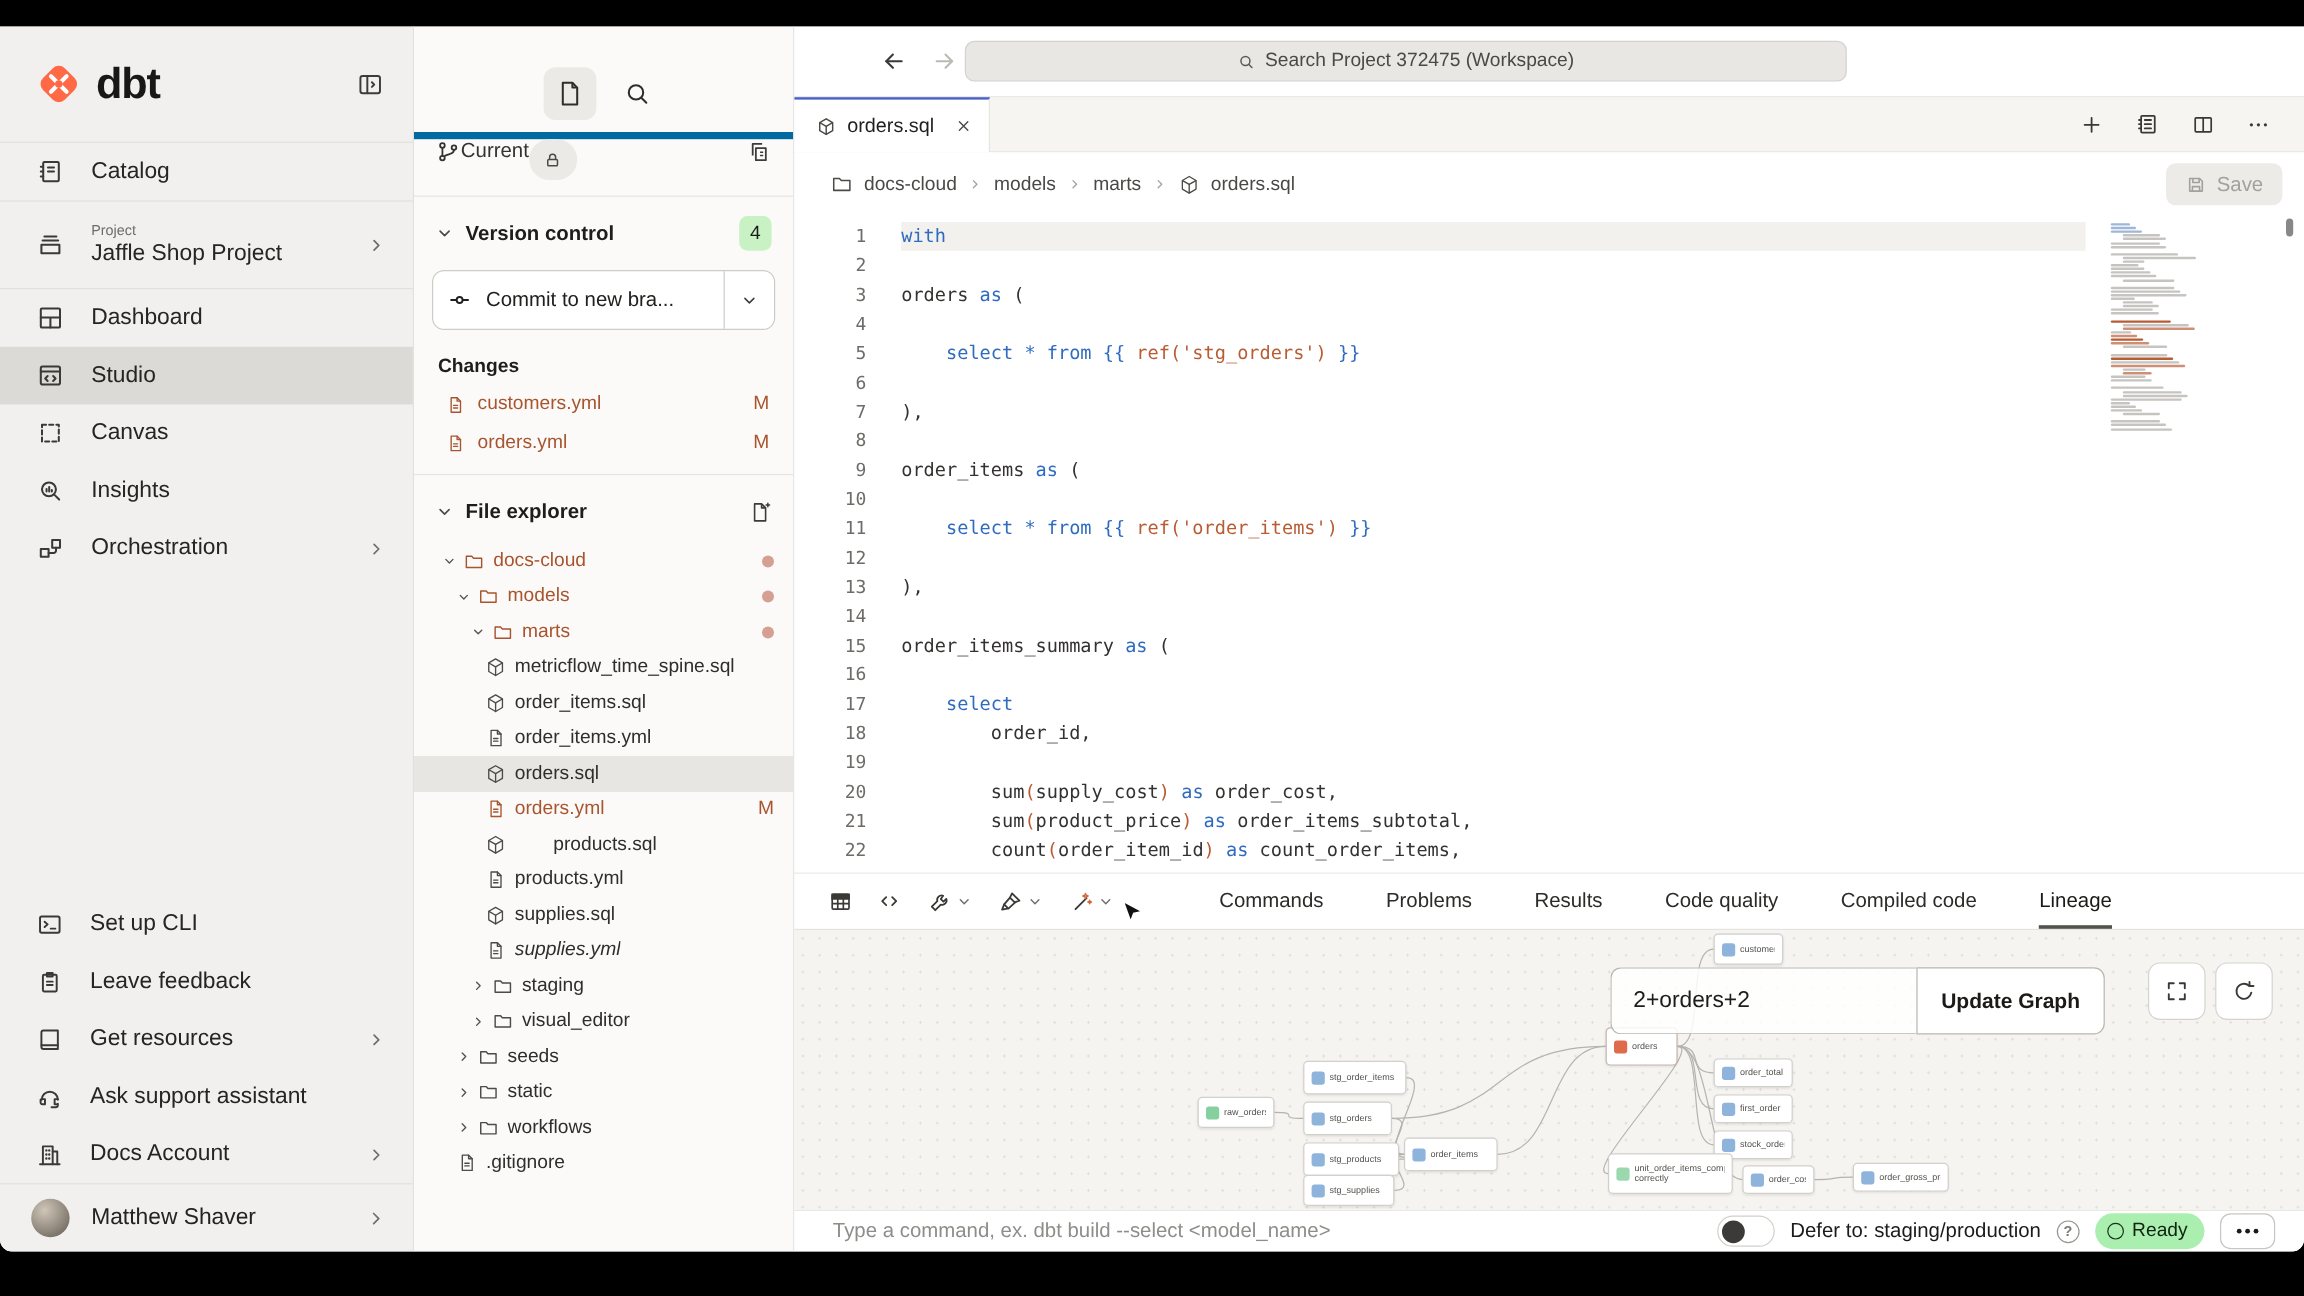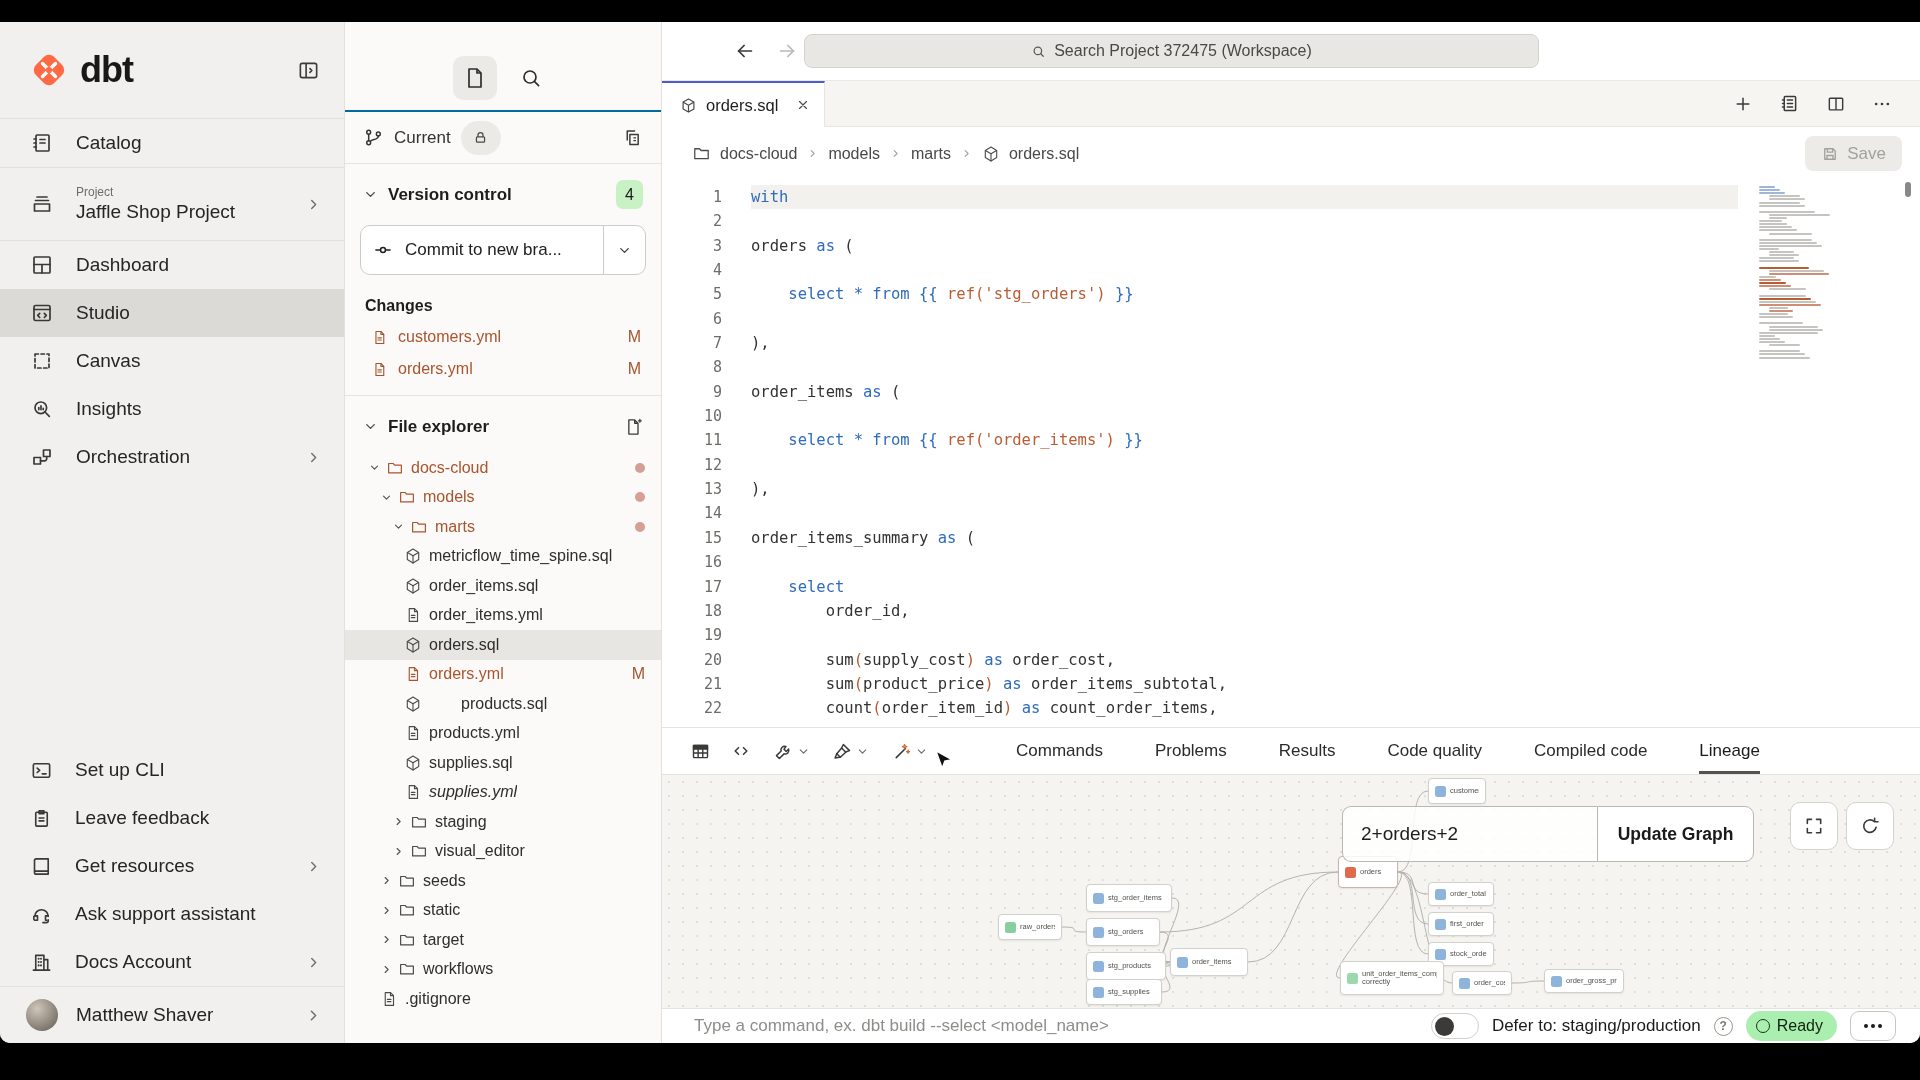--- a/index.html
+++ b/index.html
@@ -21,21 +21,21 @@
 .nav-item .stack{display:flex;flex-direction:column;line-height:1.25}
 .nav-item .kicker{font-size:12px;color:#6e6c68}
 .spacer{flex:1}
 .user-row{height:56px;display:flex;align-items:center;padding:0 22px 0 26px;gap:18px;font-size:19px;color:#242321;cursor:pointer}
 .avatar{width:32px;height:32px;border-radius:50%;background:radial-gradient(circle at 35% 30%,#cfc6b8,#8d857a 60%,#5e584e);flex-shrink:0}
 
 .explorer{width:317px;flex-shrink:0;background:#fbfaf8;border-right:1px solid #e3e1dd;display:flex;flex-direction:column;overflow:hidden}
 .ex-top{height:88px;display:flex;align-items:flex-end;justify-content:center;gap:12px;padding-bottom:10px}
 .ex-top .tool{width:44px;height:44px;display:flex;align-items:center;justify-content:center;border-radius:10px;color:#2f2e2c;cursor:pointer}
 .ex-top .tool.on{background:#eceae6}
-.branch-row{height:54px;display:flex;align-items:center;padding:0 18px;gap:10px;border-top:2px solid #0369a1;border-bottom:1px solid #e6e4e0;color:#333230}
+.branch-row{height:54px;display:flex;align-items:flex-start;padding:0 18px;border-top:6px solid #0369a1;border-bottom:1px solid #e6e4e0;color:#333230}
 .branch-row .lbl{font-size:17px;color:#37362f;color:#333}
 .lock-pill{width:40px;height:34px;border-radius:17px;background:#eceae6;display:flex;align-items:center;justify-content:center;color:#4a4946}
 .branch-row .copy{margin-left:auto;color:#3c3b38;cursor:pointer}
 .sec-head{display:flex;align-items:center;gap:10px;padding:16px 18px 10px 18px;color:#1e1d1b}
 .sec-head .t{font-size:17px;font-weight:700}
 .sec-head .chev{color:#4a4946}
 .badge{margin-left:auto;min-width:27px;height:29px;background:#c9f2c4;border-radius:7px;display:flex;align-items:center;justify-content:center;font-size:16px;color:#1c1b19;padding:0 7px}
 .commit-btn{margin:6px 15px 0 15px;height:50px;border:1px solid #cfccc7;border-radius:10px;background:#fff;display:flex;align-items:stretch;cursor:pointer}
 .commit-main{flex:1;display:flex;align-items:center;gap:12px;padding:0 12px;font-size:17px;font-weight:500;color:#21201e;white-space:nowrap;overflow:hidden}
 .commit-dd{width:42px;border-left:1px solid #cfccc7;display:flex;align-items:center;justify-content:center;color:#3c3b38}
@@ -581,33 +581,20 @@
             <svg width="13" height="13" viewBox="0 0 24 24" fill="none" stroke="#55534f" stroke-width="2.1" stroke-linecap="round" stroke-linejoin="round">
               <path d="m9.5 6.5 5.5 5.5-5.5 5.5"></path>
             </svg>
           </span>
           <span class="tic">
             <svg width="18" height="18" viewBox="0 0 24 24" fill="none" stroke="currentColor" stroke-width="1.6" stroke-linecap="round" stroke-linejoin="round">
               <path d="M3.5 6h6l2 2.2h9V18.5h-17z"></path>
             </svg>
           </span>
           <span class="tlabel">static</span>
-        </div>
-        <div class="trow" style="padding-left: 35px;">
-          <span class="tchev">
-            <svg width="13" height="13" viewBox="0 0 24 24" fill="none" stroke="#55534f" stroke-width="2.1" stroke-linecap="round" stroke-linejoin="round">
-              <path d="m9.5 6.5 5.5 5.5-5.5 5.5"></path>
-            </svg>
-          </span>
-          <span class="tic">
-            <svg width="18" height="18" viewBox="0 0 24 24" fill="none" stroke="currentColor" stroke-width="1.6" stroke-linecap="round" stroke-linejoin="round">
-              <path d="M3.5 6h6l2 2.2h9V18.5h-17z"></path>
-            </svg>
-          </span>
-          <span class="tlabel">target</span>
         </div>
         <div class="trow" style="padding-left: 35px;">
           <span class="tchev">
             <svg width="13" height="13" viewBox="0 0 24 24" fill="none" stroke="#55534f" stroke-width="2.1" stroke-linecap="round" stroke-linejoin="round">
               <path d="m9.5 6.5 5.5 5.5-5.5 5.5"></path>
             </svg>
           </span>
           <span class="tic">
             <svg width="18" height="18" viewBox="0 0 24 24" fill="none" stroke="currentColor" stroke-width="1.6" stroke-linecap="round" stroke-linejoin="round">
               <path d="M3.5 6h6l2 2.2h9V18.5h-17z"></path>

